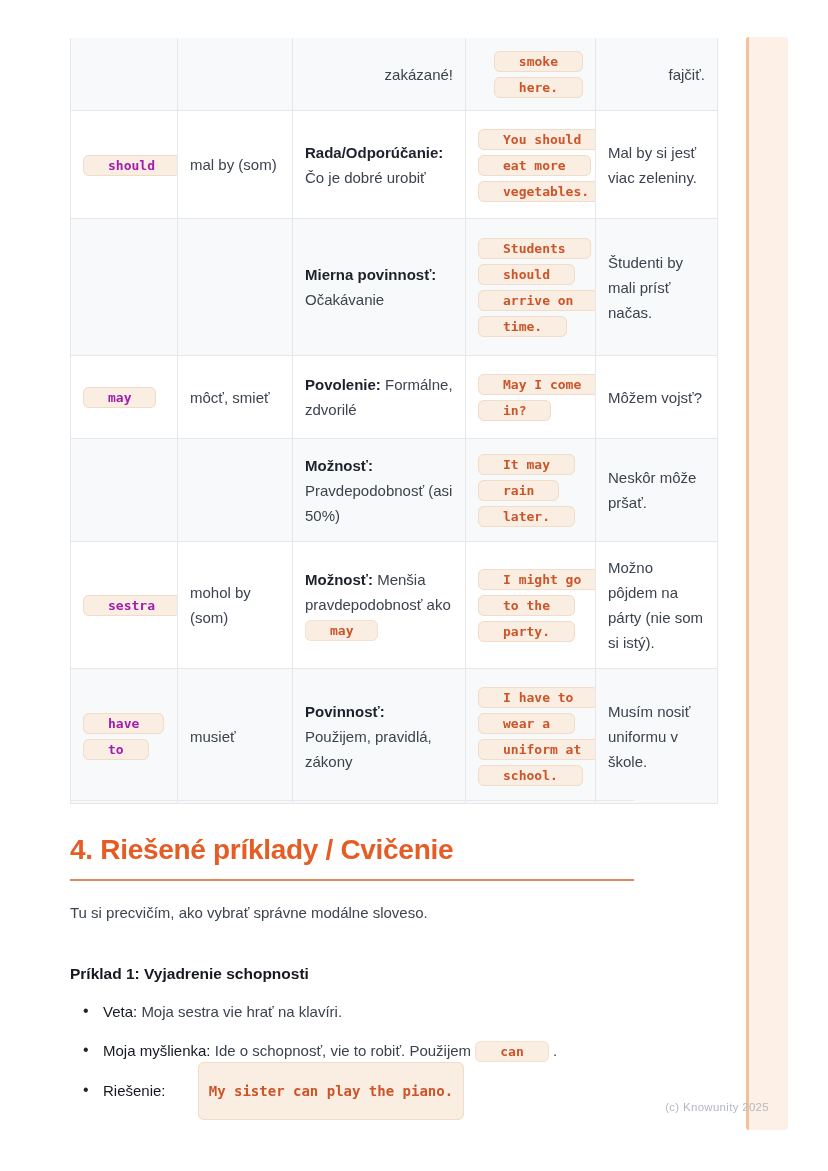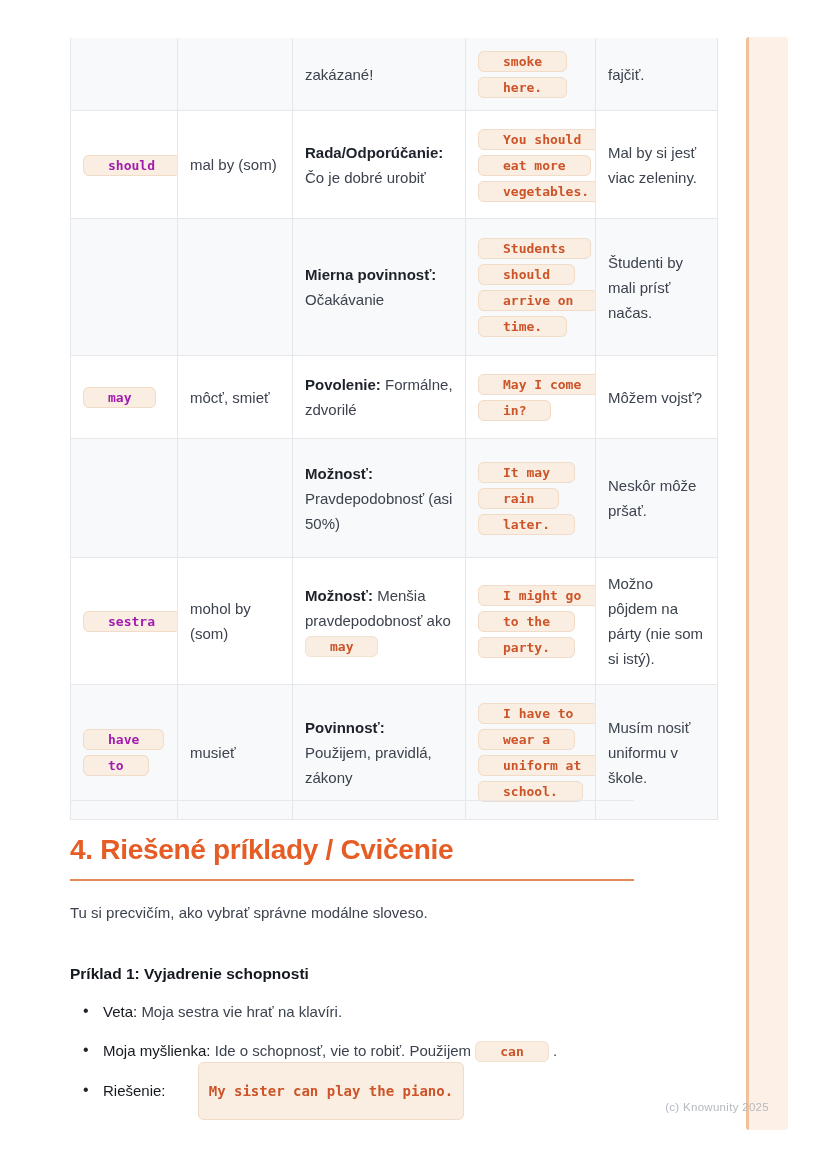--- a/index.html
+++ b/index.html
@@ -22,25 +22,25 @@
     border-collapse:collapse; table-layout:fixed;
     font-size:15px; color:#3c434e; z-index:2;
   }
   .doc-table td {
     border:1px solid #e5e7eb; padding:10px 12px; vertical-align:middle;
     line-height:25px; overflow:hidden;
   }
   .doc-table tr:nth-child(odd) td { background:#f8f9fa; }
   .doc-table tr:nth-child(even) td { background:#ffffff; }
   .doc-table tr:first-child td { border-top:none; }
-  .doc-table tr:nth-child(1) { height:39px; }
+  .doc-table tr:nth-child(1) { height:39px;text-align:right; }
   .doc-table tr:nth-child(2) { height:108px; }
   .doc-table tr:nth-child(3) { height:137px; }
   .doc-table tr:nth-child(4) { height:83px; }
-  .doc-table tr:nth-child(5) { height:119px; }
+  .doc-table tr:nth-child(5) { height:103px; }
   .doc-table tr:nth-child(6) { height:127px; }
   .doc-table tr:nth-child(7) { height:135px; }
   .cell-usage strong { color:#1d212a; font-weight:700; }
   .cell-example { line-height:27px; }
 
   
   .chip {
     font-family:"DejaVu Sans Mono", monospace; font-weight:700; font-size:13px;
     background:#faeee2; border:1px solid #f0dcc8; border-radius:6px;
     padding:2px 24px; color:#cc5428;

